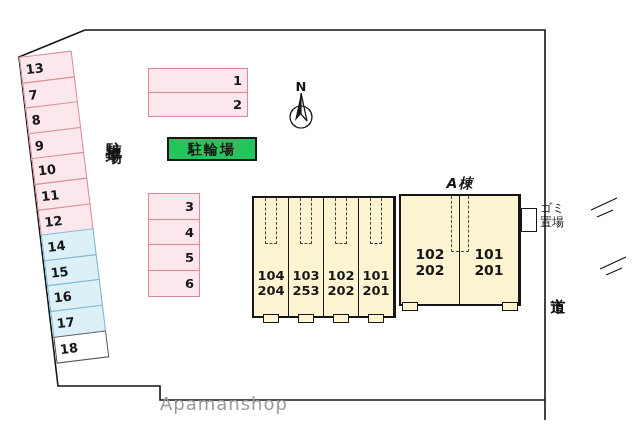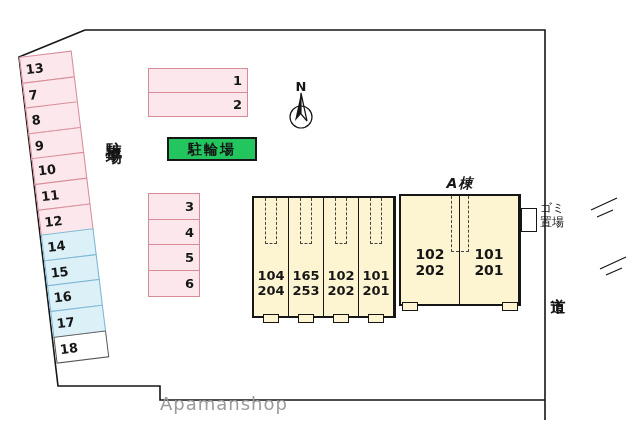--- a/index.html
+++ b/index.html
@@ -157,21 +157,21 @@
     <div class="unit">
       <div class="entry"></div>
       <div class="unit-nums">
         <div>104</div>
         <div>204</div>
       </div>
     </div>
     <div class="unit">
       <div class="entry"></div>
       <div class="unit-nums">
-        <div>165</div>
+        <div>103</div>
         <div>253</div>
       </div>
     </div>
     <div class="unit">
       <div class="entry"></div>
       <div class="unit-nums">
         <div>102</div>
         <div>202</div>
       </div>
     </div>

